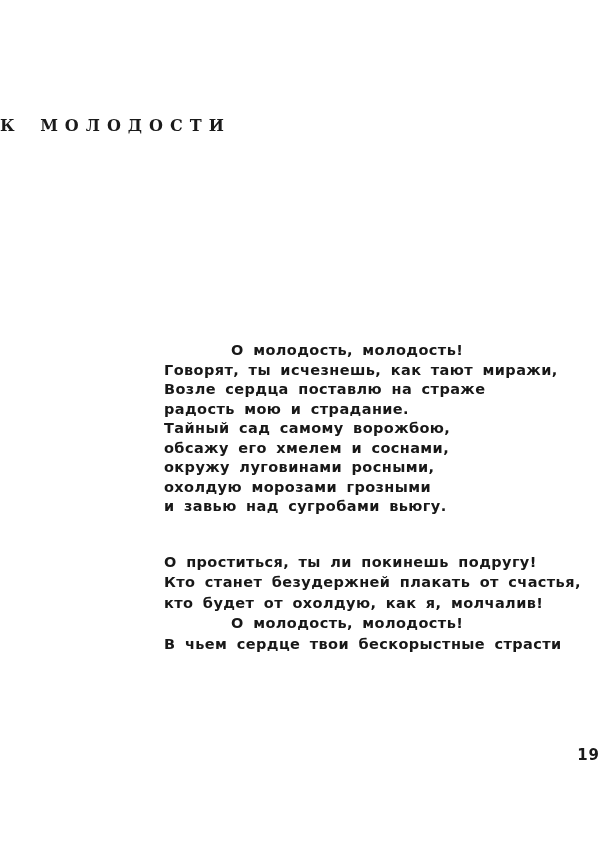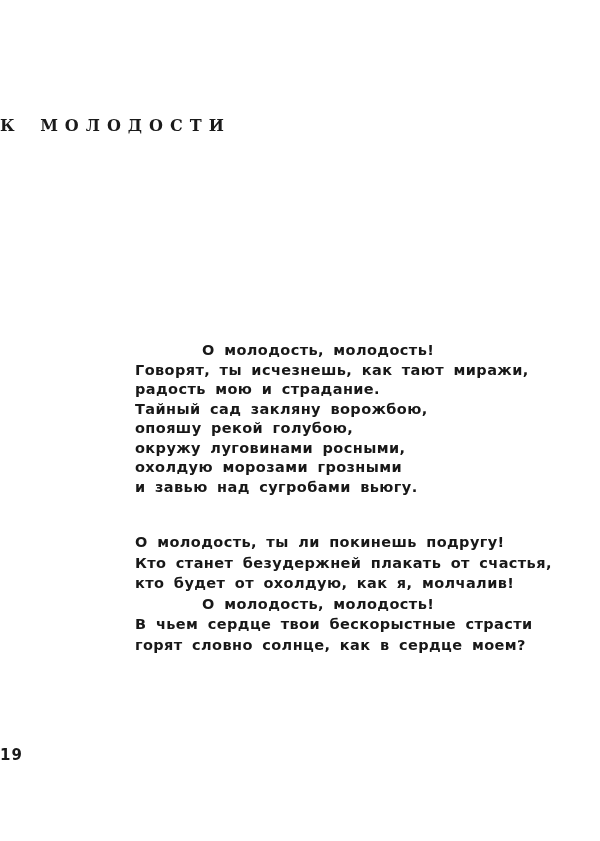--- a/index.html
+++ b/index.html
@@ -39,60 +39,61 @@
     letter-spacing: 0.4px;
     word-spacing: 4px;
     color: #181818;
   }
   .stanza {
     margin: 0 0 35px 0;
   }
   .poem-line {
     line-height: 19.5px;
     white-space: nowrap;
+    margin-left: 29px;
   }
   .poem-line.indent {
     padding-left: 67px;
   }
   .stanza:nth-child(2) .poem-line {
     line-height: 20.5px;
   }
   .page-number {
     position: absolute;
     top: 746px;
     left: 0;
     width: 100%;
-    text-align: left;
+    text-align: right;
     font-weight: 700;
     font-size: 15px;
     letter-spacing: 1px;
     color: #1a1a1a;
   }
 </style>
 </head>
 <body>
 
 <div class="book-page">
   <div class="page-title">К МОЛОДОСТИ</div>
 
   <div class="poem">
       <div class="stanza">
         <div class="poem-line indent">О молодость, молодость!</div>
         <div class="poem-line">Говорят, ты исчезнешь, как тают миражи,</div>
+        <div class="poem-line">Возле сердца поставлю на страже</div>
         <div class="poem-line">радость мою и страдание.</div>
-        <div class="poem-line">Тайный сад закляну ворожбою,</div>
-        <div class="poem-line">опояшу рекой голубою,</div>
+        <div class="poem-line">Тайный сад самому ворожбою,</div>
+        <div class="poem-line">обсажу его хмелем и соснами,</div>
         <div class="poem-line">окружу луговинами росными,</div>
         <div class="poem-line">охолдую морозами грозными</div>
         <div class="poem-line">и завью над сугробами вьюгу.</div>
       </div>
       <div class="stanza">
-        <div class="poem-line">О молодость, ты ли покинешь подругу!</div>
+        <div class="poem-line">О проститься, ты ли покинешь подругу!</div>
         <div class="poem-line">Кто станет безудержней плакать от счастья,</div>
         <div class="poem-line">кто будет от охолдую, как я, молчалив!</div>
         <div class="poem-line indent">О молодость, молодость!</div>
         <div class="poem-line">В чьем сердце твои бескорыстные страсти</div>
-        <div class="poem-line">горят словно солнце, как в сердце моем?</div>
       </div>
     </div>
 
   <div class="page-number">19</div>
 </div>
 
 </body></html>

